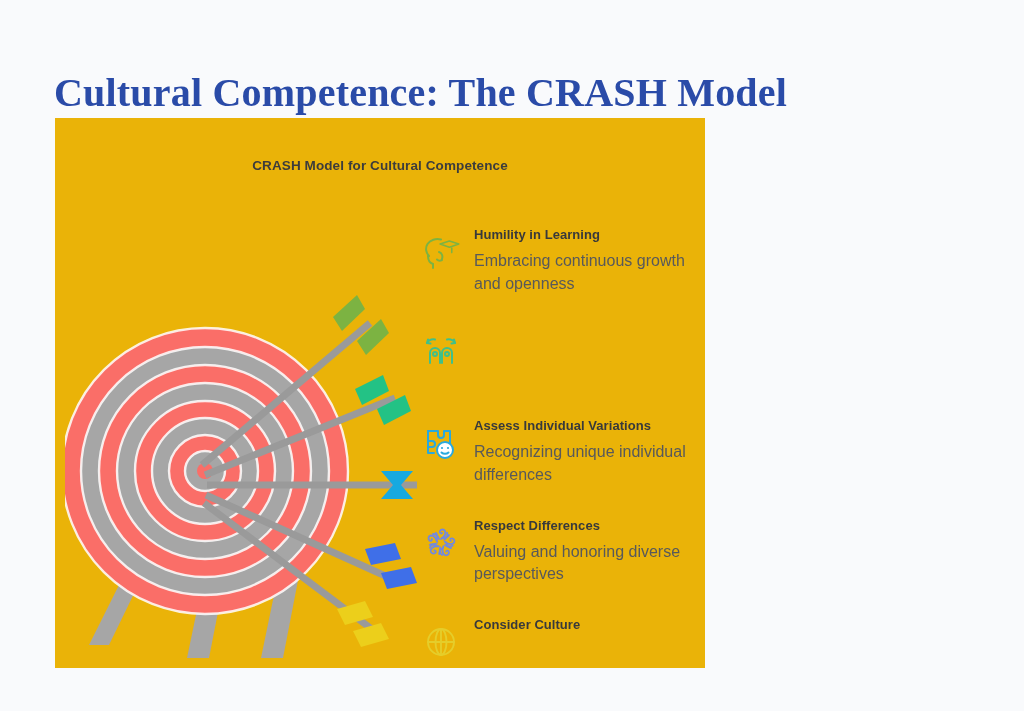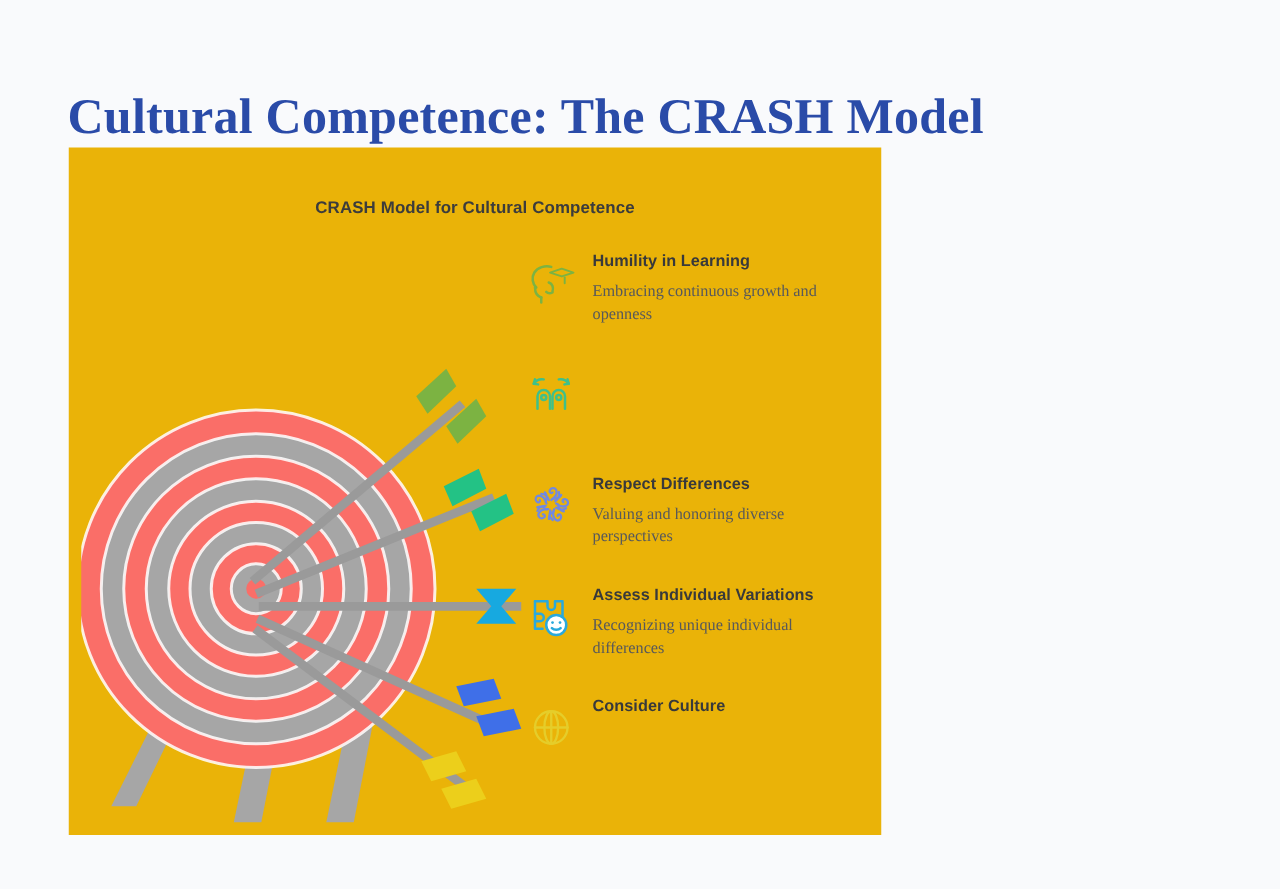--- a/index.html
+++ b/index.html
@@ -48,43 +48,43 @@
   #list {
     position: absolute;
     left: 362px; top: 78px;
     width: 285px;
   }
   .item {
     position: relative;
     min-height: 60px;
     margin-bottom: 29px;
     padding-left: 57px;
+    margin-top: 32px;
   }
   .item:last-child { margin-bottom: 0; }
   .item-icon {
     position: absolute;
     left: 2px; top: 2px;
     width: 44px; height: 44px;
   }
   .item-title {
     font-size: 13px;
     font-weight: bold;
     color: #38393b;
     line-height: 1.15;
     margin-top: 6px;
     letter-spacing: 0.05px;
   }
   .item-desc {
-    font-size: 13px;
+    font-size: 16px;
     font-weight: 400;
     color: #58595b;
     line-height: 1.42;
     margin-top: 7px;
     max-width: 218px;
-    font-family: Liberation Serif, serif;
   }
 </style>
 </head>
 <body>
 
 <div id="slide">
 
   <h1 id="slide-title">Cultural Competence: The CRASH Model</h1>
 
   <div id="figure-card">
@@ -184,72 +184,72 @@
             <path d="M11 34V24a5 5 0 0 1 10 0v10"></path>
             <path d="M23 34V24a5 5 0 0 1 10 0v10"></path>
             <circle cx="16" cy="25" r="2"></circle>
             <circle cx="28" cy="25" r="2"></circle>
           </svg>
         </span>
       </div>
 
       <div class="item">
         <span class="item-icon">
-          <svg viewBox="0 0 44 44" width="44" height="44" fill="none" stroke="#7189e0" stroke-width="1.8" stroke-linecap="round" stroke-linejoin="round">
-            <g transform="translate(22,22)">
-              <g>
-                <path d="M0,-4c3,-2 5,-5 4,-8 -1,-2 -4,-2 -5,0 -1,2 1,3 2,2"></path>
-                <path d="M1,-5c3,0 6,-1 7,-3"></path>
-                <path d="M-2,-4c-1,-3 -3,-5 -6,-5"></path>
-              </g>
-              <g transform="rotate(72)">
-                <path d="M0,-4c3,-2 5,-5 4,-8 -1,-2 -4,-2 -5,0 -1,2 1,3 2,2"></path>
-                <path d="M1,-5c3,0 6,-1 7,-3"></path>
-                <path d="M-2,-4c-1,-3 -3,-5 -6,-5"></path>
-              </g>
-              <g transform="rotate(144)">
-                <path d="M0,-4c3,-2 5,-5 4,-8 -1,-2 -4,-2 -5,0 -1,2 1,3 2,2"></path>
-                <path d="M1,-5c3,0 6,-1 7,-3"></path>
-                <path d="M-2,-4c-1,-3 -3,-5 -6,-5"></path>
-              </g>
-              <g transform="rotate(216)">
-                <path d="M0,-4c3,-2 5,-5 4,-8 -1,-2 -4,-2 -5,0 -1,2 1,3 2,2"></path>
-                <path d="M1,-5c3,0 6,-1 7,-3"></path>
-                <path d="M-2,-4c-1,-3 -3,-5 -6,-5"></path>
-              </g>
-              <g transform="rotate(288)">
-                <path d="M0,-4c3,-2 5,-5 4,-8 -1,-2 -4,-2 -5,0 -1,2 1,3 2,2"></path>
-                <path d="M1,-5c3,0 6,-1 7,-3"></path>
-                <path d="M-2,-4c-1,-3 -3,-5 -6,-5"></path>
-              </g>
-            </g>
-          </svg>
-        </span>
-        <div class="item-title">Respect Differences</div>
-        <div class="item-desc">Valuing and honoring diverse perspectives</div>
-      </div>
-
-      <div class="item">
-        <span class="item-icon">
           <svg viewBox="0 0 44 44" width="44" height="44" fill="none" stroke="#29a9dd" stroke-width="2" stroke-linecap="round" stroke-linejoin="round">
             <path d="M9 10h10v4a3 3 0 0 0 6 0v-4h6v22H22"></path>
             <path d="M9 10v22h6"></path>
             <path d="M9 20h4a3 3 0 0 1 0 6H9"></path>
             <circle cx="26" cy="29" r="8" fill="#ffffff"></circle>
             <circle cx="23" cy="27" r="1.1" fill="#29a9dd" stroke="none"></circle>
             <circle cx="29" cy="27" r="1.1" fill="#29a9dd" stroke="none"></circle>
             <path d="M22.5 31.5c1.8 1.8 5.2 1.8 7 0"></path>
           </svg>
         </span>
         <div class="item-title">Assess Individual Variations</div>
         <div class="item-desc">Recognizing unique individual differences</div>
       </div>
 
       <div class="item">
         <span class="item-icon">
+          <svg viewBox="0 0 44 44" width="44" height="44" fill="none" stroke="#7189e0" stroke-width="1.8" stroke-linecap="round" stroke-linejoin="round">
+            <g transform="translate(22,22)">
+              <g>
+                <path d="M0,-4c3,-2 5,-5 4,-8 -1,-2 -4,-2 -5,0 -1,2 1,3 2,2"></path>
+                <path d="M1,-5c3,0 6,-1 7,-3"></path>
+                <path d="M-2,-4c-1,-3 -3,-5 -6,-5"></path>
+              </g>
+              <g transform="rotate(72)">
+                <path d="M0,-4c3,-2 5,-5 4,-8 -1,-2 -4,-2 -5,0 -1,2 1,3 2,2"></path>
+                <path d="M1,-5c3,0 6,-1 7,-3"></path>
+                <path d="M-2,-4c-1,-3 -3,-5 -6,-5"></path>
+              </g>
+              <g transform="rotate(144)">
+                <path d="M0,-4c3,-2 5,-5 4,-8 -1,-2 -4,-2 -5,0 -1,2 1,3 2,2"></path>
+                <path d="M1,-5c3,0 6,-1 7,-3"></path>
+                <path d="M-2,-4c-1,-3 -3,-5 -6,-5"></path>
+              </g>
+              <g transform="rotate(216)">
+                <path d="M0,-4c3,-2 5,-5 4,-8 -1,-2 -4,-2 -5,0 -1,2 1,3 2,2"></path>
+                <path d="M1,-5c3,0 6,-1 7,-3"></path>
+                <path d="M-2,-4c-1,-3 -3,-5 -6,-5"></path>
+              </g>
+              <g transform="rotate(288)">
+                <path d="M0,-4c3,-2 5,-5 4,-8 -1,-2 -4,-2 -5,0 -1,2 1,3 2,2"></path>
+                <path d="M1,-5c3,0 6,-1 7,-3"></path>
+                <path d="M-2,-4c-1,-3 -3,-5 -6,-5"></path>
+              </g>
+            </g>
+          </svg>
+        </span>
+        <div class="item-title">Respect Differences</div>
+        <div class="item-desc">Valuing and honoring diverse perspectives</div>
+      </div>
+
+      <div class="item">
+        <span class="item-icon">
           <svg viewBox="0 0 44 44" width="44" height="44" fill="none" stroke="#e5cd2a" stroke-width="1.9" stroke-linecap="round">
             <circle cx="22" cy="22" r="13"></circle>
             <ellipse cx="22" cy="22" rx="5.5" ry="13"></ellipse>
             <line x1="9" y1="22" x2="35" y2="22"></line>
             <line x1="22" y1="9" x2="22" y2="35"></line>
           </svg>
         </span>
         <div class="item-title">Consider Culture</div>
       </div>
 

